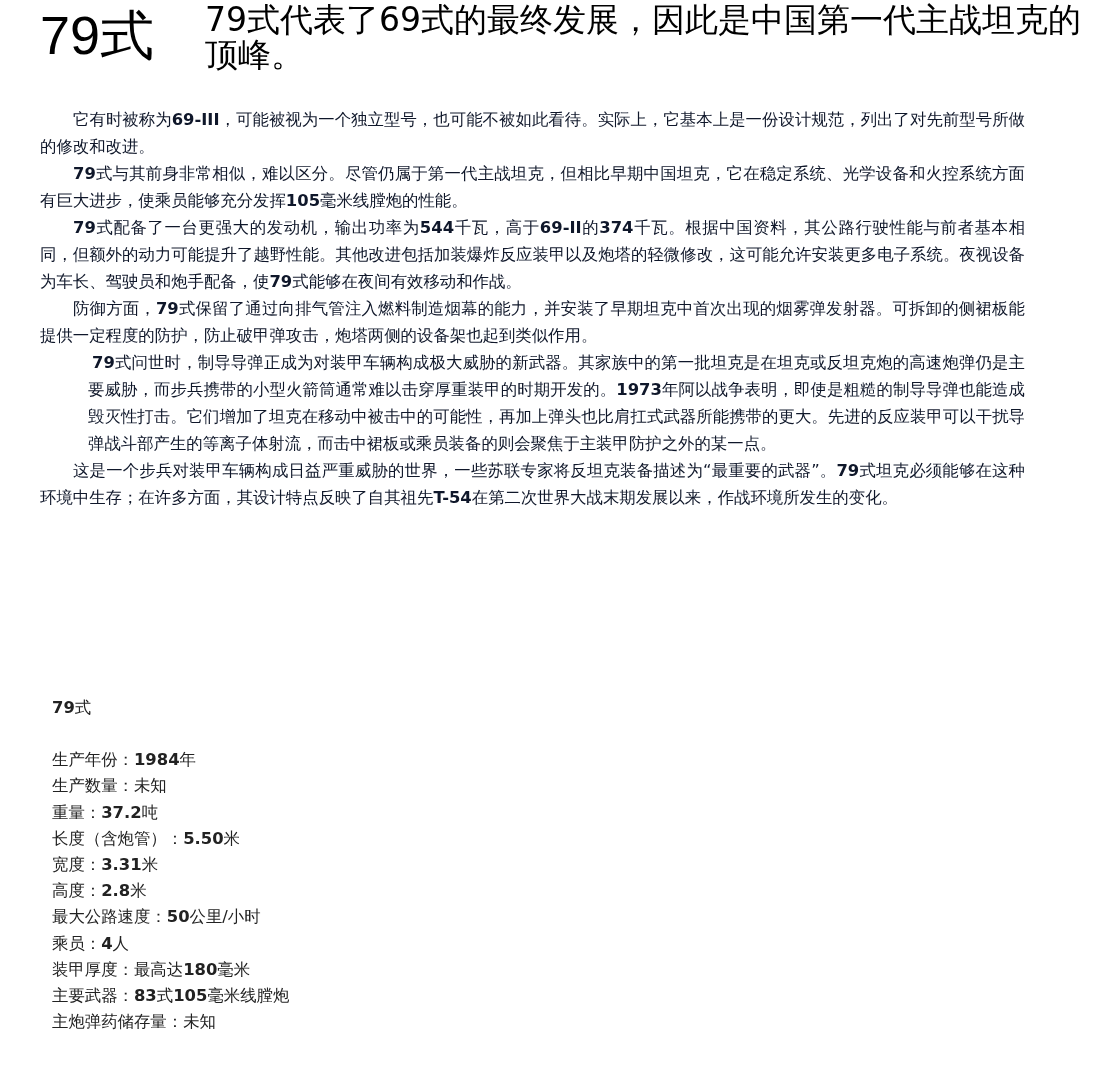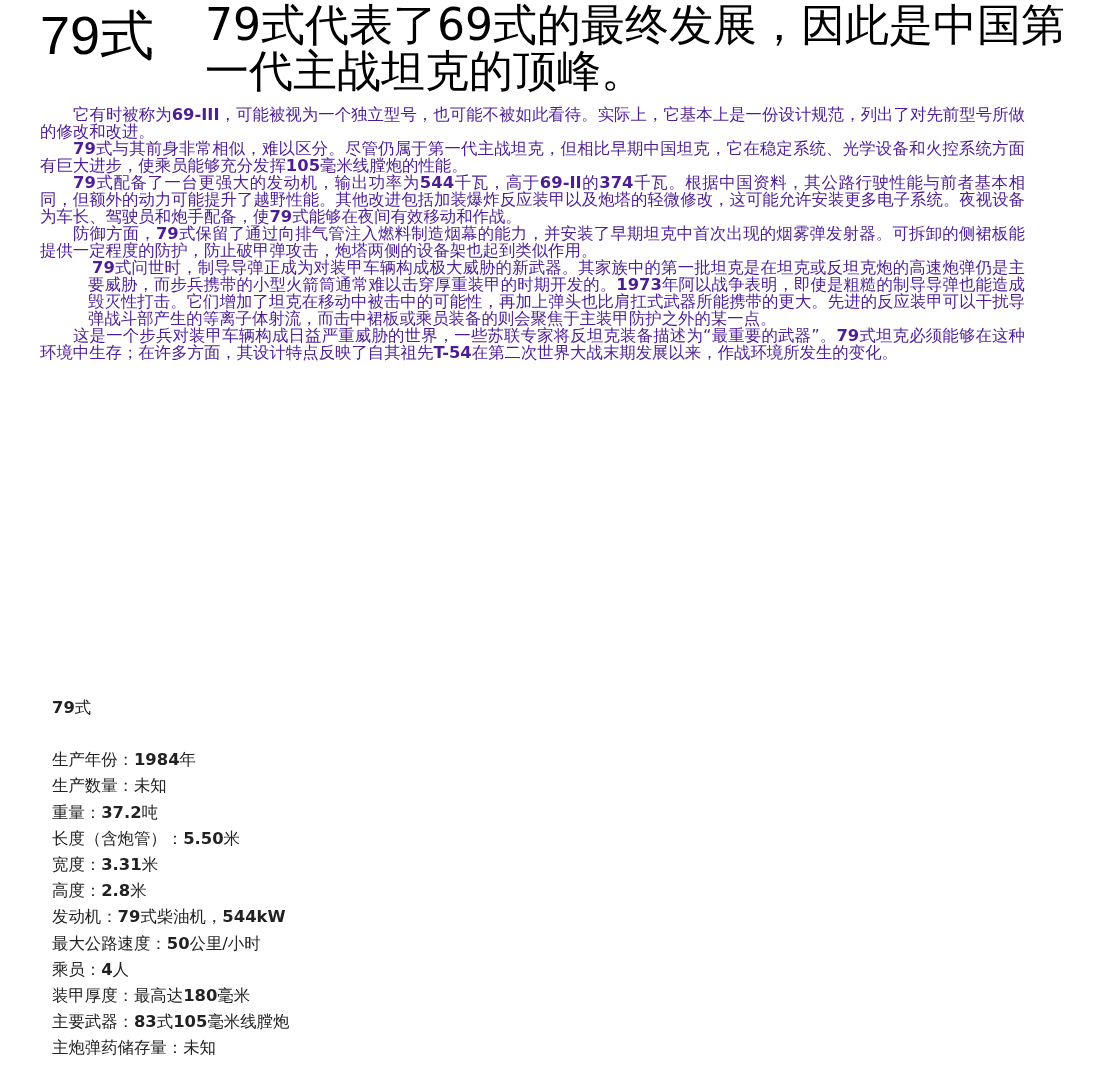--- a/index.html
+++ b/index.html
@@ -9,26 +9,26 @@
     color:#1a1a1a;
   }
   .header { position:absolute; left:0; top:0; width:1104px; height:100px; }
   .main-title {
     position:absolute; left:40px; top:2px;
     font-family:"Liberation Sans", sans-serif;
     font-size:54px; line-height:66px; color:#000;
   }
   .subtitle {
     position:absolute; left:205px; top:2px; width:890px;
-    font-size:44px; line-height:46px; color:#000;
+    font-size:33px; line-height:35px; color:#000;
     letter-spacing:0px;
   }
   .article {
     position:absolute; left:40px; top:106px; width:985px;
-    font-size:16.4px; line-height:17px; color:#4c1d95;
+    font-size:16.4px; line-height:27px; color:#0f172a;
   }
   .article p { margin:0; text-indent:33px; text-align:justify; }
   .article p.noindent { text-indent:4px;margin-left:48px; }
   .specs {
     position:absolute; left:52px; top:695px; width:600px;
     font-size:16.4px; line-height:26.2px; color:#222;
   }
   .specs .spec-title { margin:0 0 26px 0; }
   .specs .row { margin:0; white-space:nowrap; }
   .num { font-weight:bold; }
@@ -52,20 +52,19 @@
 
 <div class="specs">
   <div class="spec-title"><span class="num">79</span>式</div>
   <div id="spec-rows">
     <div class="row">生产年份：<span class="num">1984</span>年</div>
     <div class="row">生产数量：未知</div>
     <div class="row">重量：<span class="num">37.2</span>吨</div>
     <div class="row">长度（含炮管）：<span class="num">5.50</span>米</div>
     <div class="row">宽度：<span class="num">3.31</span>米</div>
     <div class="row">高度：<span class="num">2.8</span>米</div>
-    <div class="row">发动机：<span class="num">79</span>式柴油机，<span class="num">544kW</span></div>
     <div class="row">最大公路速度：<span class="num">50</span>公里/小时</div>
     <div class="row">乘员：<span class="num">4</span>人</div>
     <div class="row">装甲厚度：最高达<span class="num">180</span>毫米</div>
     <div class="row">主要武器：<span class="num">83</span>式<span class="num">105</span>毫米线膛炮</div>
     <div class="row">主炮弹药储存量：未知</div>
   </div>
 </div>
 
 </body></html>

